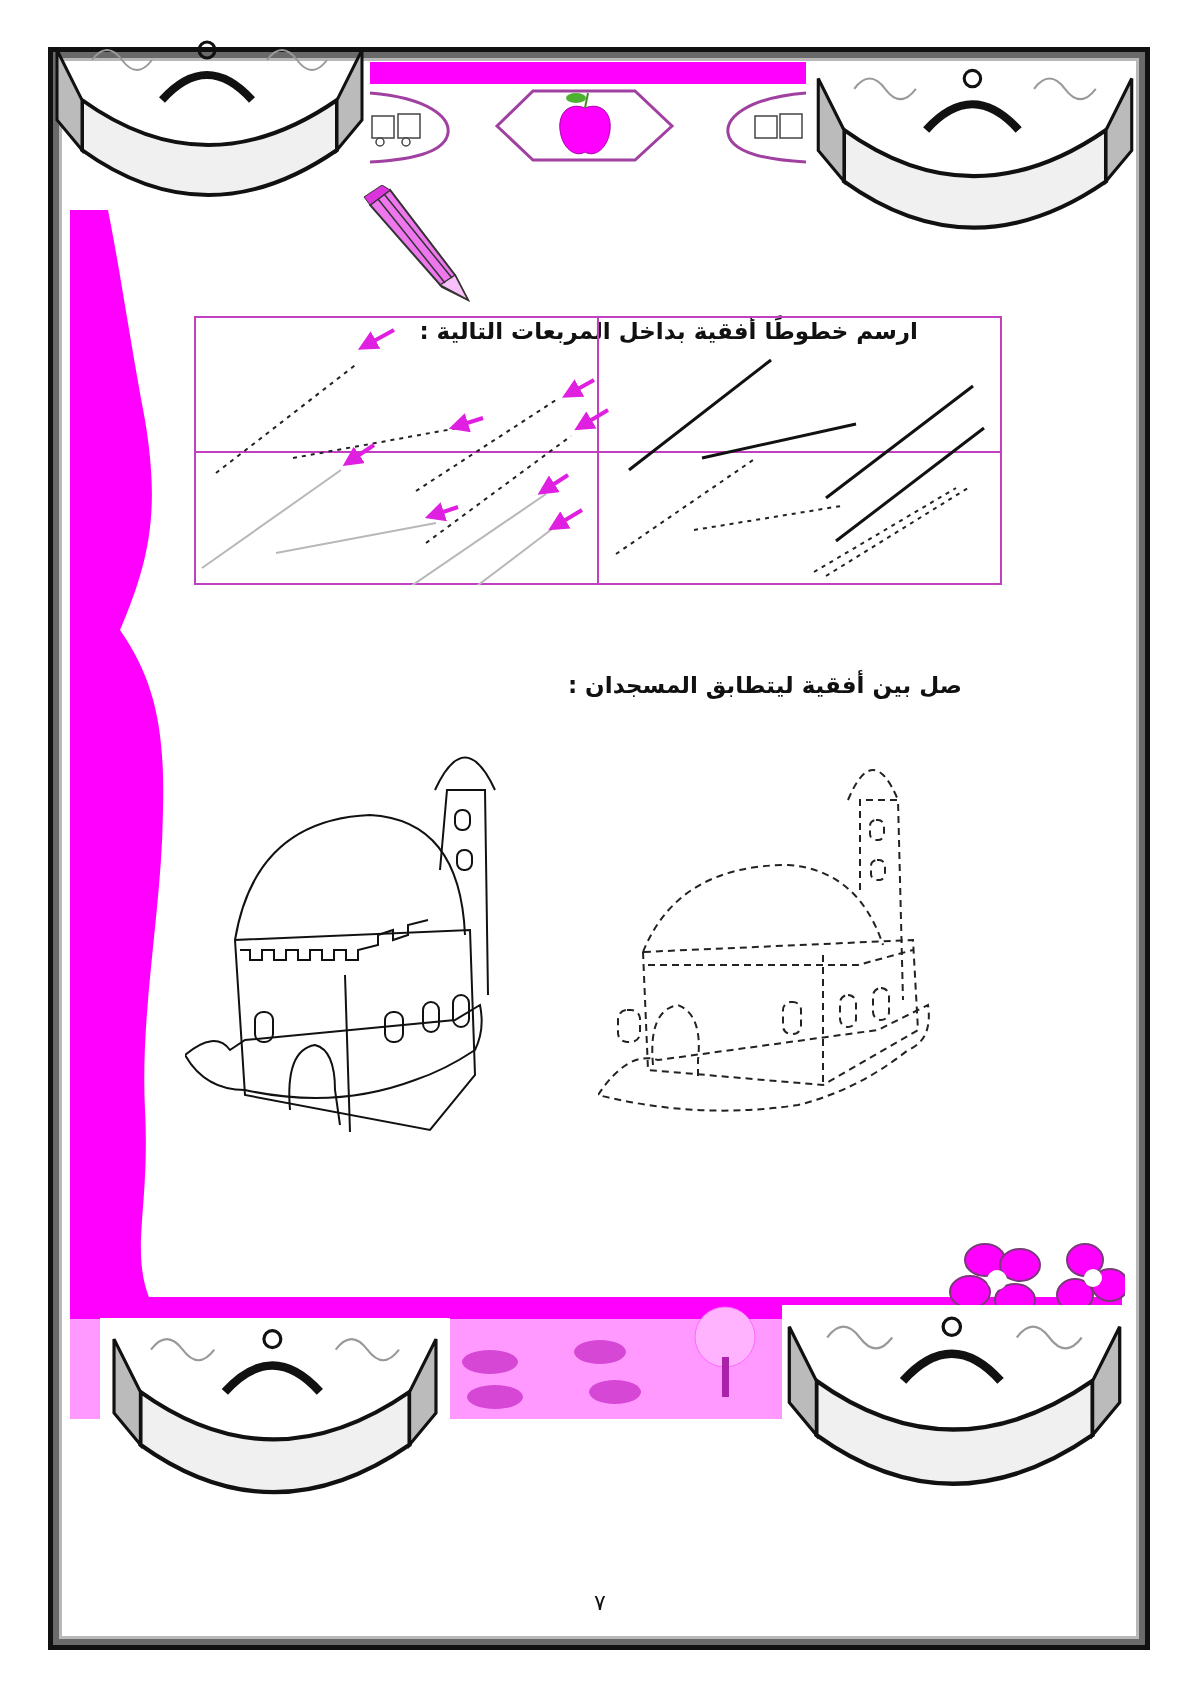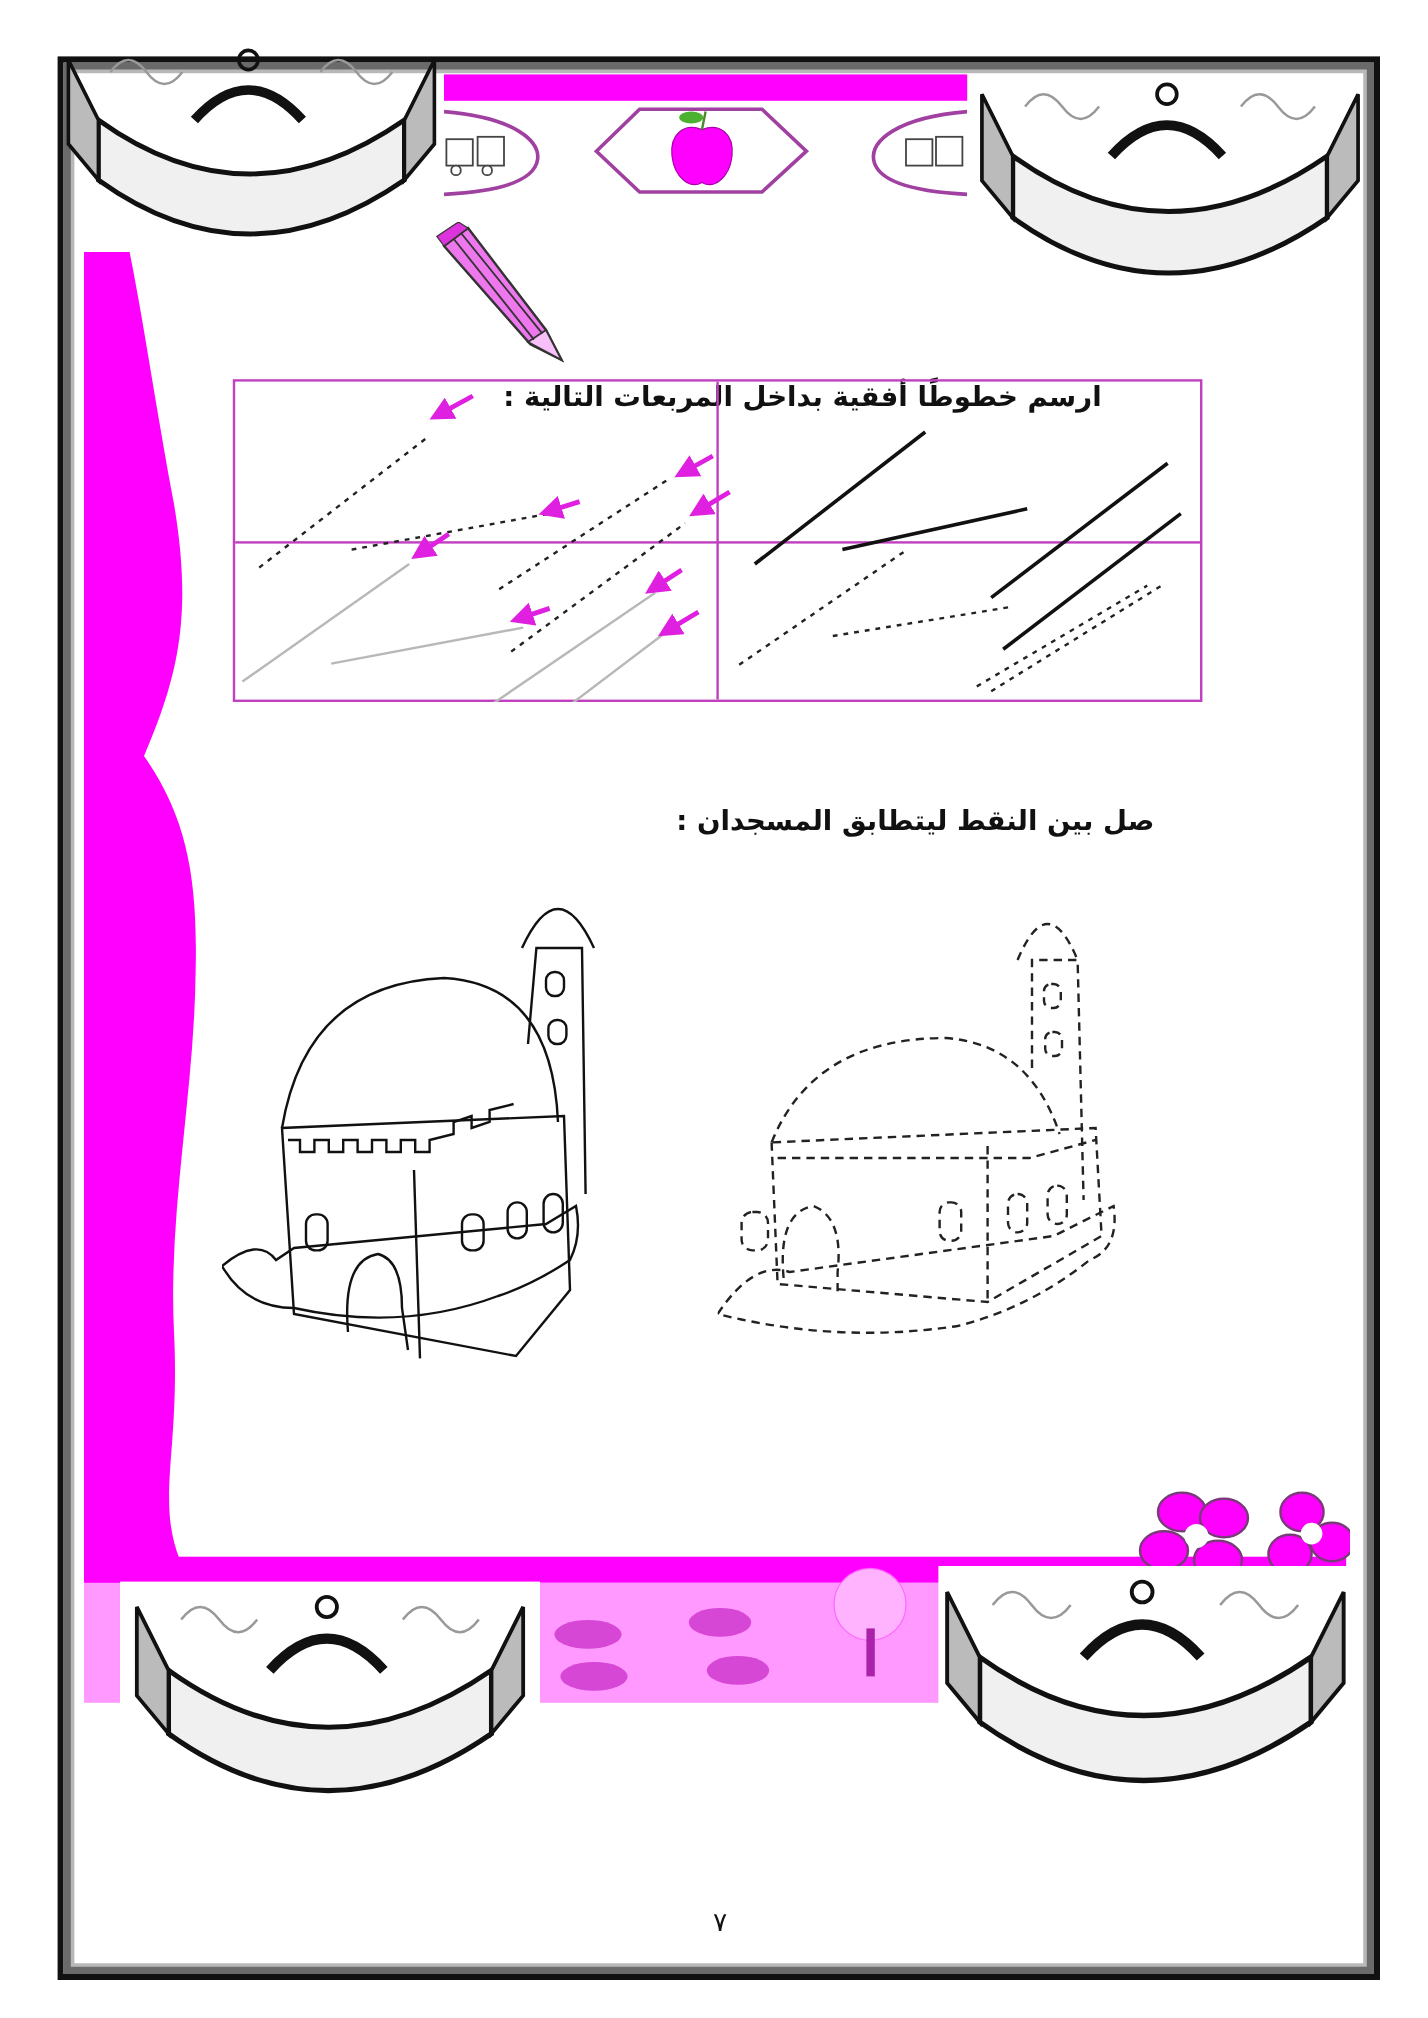--- a/index.html
+++ b/index.html
@@ -190,21 +190,21 @@
 
     <g stroke="#222" stroke-width="2" stroke-dasharray="4 5" fill="none">
       <line x1="420" y1="236" x2="560" y2="140"></line>
         <line x1="498" y1="212" x2="645" y2="188"></line>
       <line x1="618" y1="254" x2="760" y2="170"></line>
         <line x1="630" y1="298" x2="772" y2="210" transform="translate(0,-40)"></line>
     </g>
   </svg>
 </div>
 
-<div class="abs title" style="right:228px;top:672px;">صل بين النقط  ليتطابق المسجدان :</div>
+<div class="abs title" style="right:228px;top:672px;">صل بين أفقية  ليتطابق المسجدان :</div>
 
 <div class="abs" style="left:185px;top:750px;">
   <svg width="345" height="400" viewBox="0 0 345 400" fill="none" stroke="#111" stroke-width="2">
     <path d="M0 305 Q30 280 45 300 L60 290 L270 270 L295 255 Q300 280 290 300 Q260 320 230 330 Q150 360 60 340 Q20 340 0 305 Z"></path>
     <path d="M50 190 L60 345 L245 380 L290 325 L285 180 Z"></path>
     <path d="M50 190 Q70 70 185 65 Q275 70 280 185"></path>
     <path d="M55 200 l10 0 l0 10 l12 0 l0 -10 l12 0 l0 10 l12 0 l0 -10 l12 0 l0 10 l12 0 l0 -10 l12 0 l0 10 l12 0 l0 -10 l12 0 l0 10 l12 0 l0 -10 l20 -5 l0 -10 l15 -5 l0 10 l15 -5 l0 -10 l20 -5"></path>
     <path d="M160 225 L165 382"></path>
     <path d="M255 120 L262 40 L300 40 L303 245"></path>
     <path d="M250 40 Q280 -25 310 40"></path>

